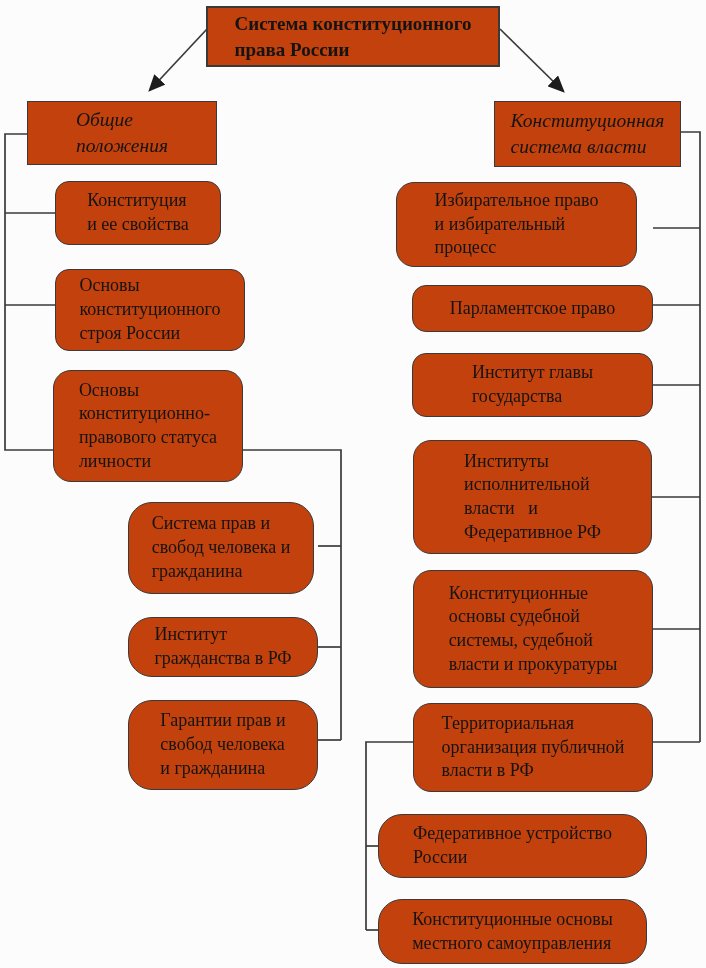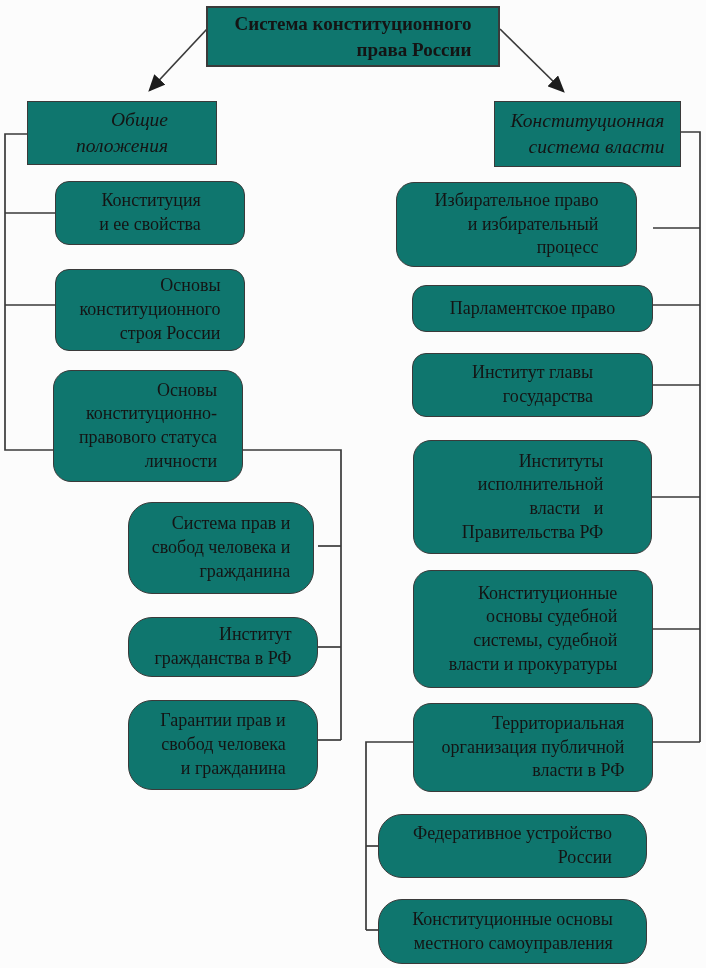--- a/index.html
+++ b/index.html
@@ -12,41 +12,41 @@
     color: #141414;
     overflow: hidden;
   }
   #wires { position: absolute; inset: 0; }
   .node {
     position: absolute;
     box-sizing: border-box;
     display: flex;
     align-items: center;
     justify-content: center;
-    text-align: right;
+    text-align: left;
     white-space: pre-wrap;
-    background: #0f766e;
+    background: #c2410c;
     border: 1.7px solid #3a3a3a;
     font-size: 18px;
     line-height: 1.32;
     padding: 2px 6px;
   }
   .rect { border-radius: 0; }
   .round-sm { border-radius: 14px; }
   .round-md { border-radius: 18px; }
   .round-lg { border-radius: 24px; }
   .title-box { font-weight: bold; font-size: 19px; border-width: 2px; }
   .branch-header { font-style: italic; font-size: 19.5px; }
 
   
   .b-title        { left: 206px; top: 6px;   width: 294px; height: 61px; }
   .b-lhead        { left: 27px;  top: 101px; width: 190px; height: 64px; }
   .b-rhead        { left: 494px; top: 101px; width: 187px; height: 66px; }
 
-  .b-l0           { left: 55px;  top: 181px; width: 190px; height: 64px; }
+  .b-l0           { left: 55px;  top: 181px; width: 166px; height: 64px; }
   .b-l1           { left: 55px;  top: 269px; width: 190px; height: 82px; }
   .b-l2           { left: 53px;  top: 370px; width: 190px; height: 112px; }
 
   .b-ls0          { left: 128px; top: 502px; width: 186px; height: 92px; }
   .b-ls1          { left: 128px; top: 617px; width: 190px; height: 60px; }
   .b-ls2          { left: 128px; top: 700px; width: 190px; height: 90px; }
 
   .b-r0           { left: 396px; top: 182px; width: 241px; height: 85px; }
   .b-r1           { left: 412px; top: 285px; width: 241px; height: 47px; }
   .b-r2           { left: 412px; top: 353px; width: 241px; height: 64px; }
@@ -125,21 +125,21 @@
 
   <div class="node round-md b-r0">Избирательное право
 и избирательный
 процесс</div>
   <div class="node round-sm b-r1">Парламентское право</div>
   <div class="node round-sm b-r2">Институт главы
 государства</div>
   <div class="node round-md b-r3">Институты
 исполнительной
 власти   и
-Правительства РФ</div>
+Федеративное РФ</div>
   <div class="node round-md b-r4">Конституционные
 основы судебной
 системы, судебной
 власти и прокуратуры</div>
   <div class="node round-md b-r5">Территориальная
 организация публичной
 власти в РФ</div>
 
   <div class="node round-lg b-rs1">Конституционные основы
 местного самоуправления</div>

